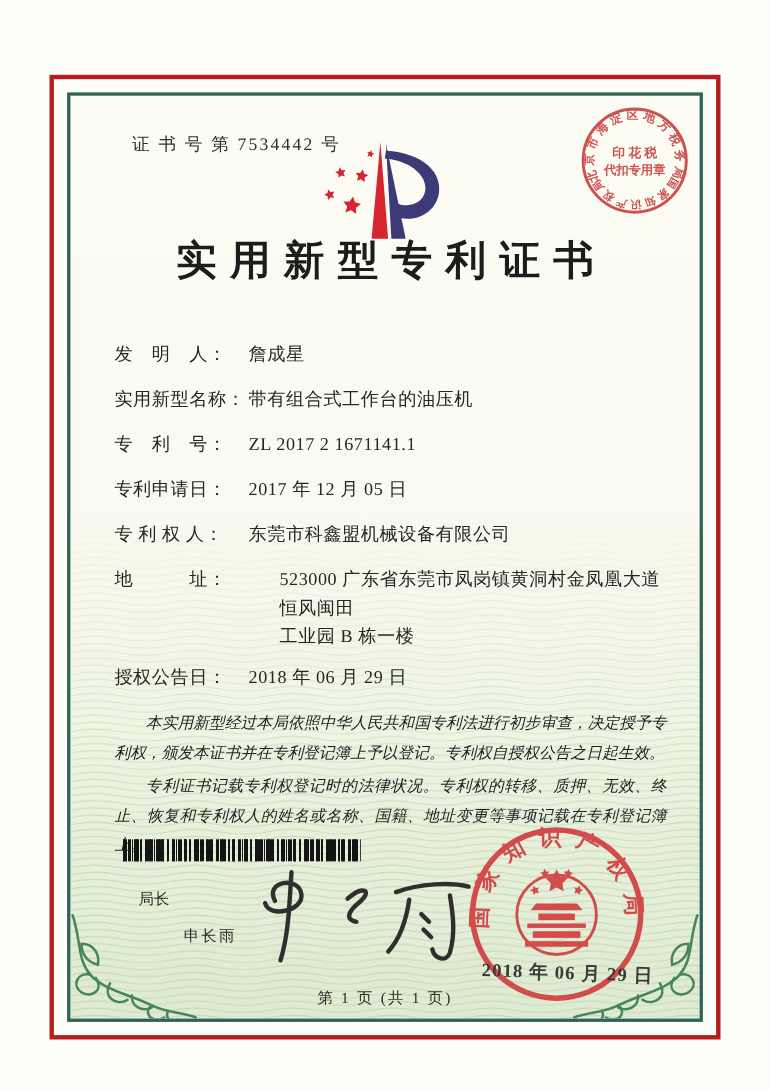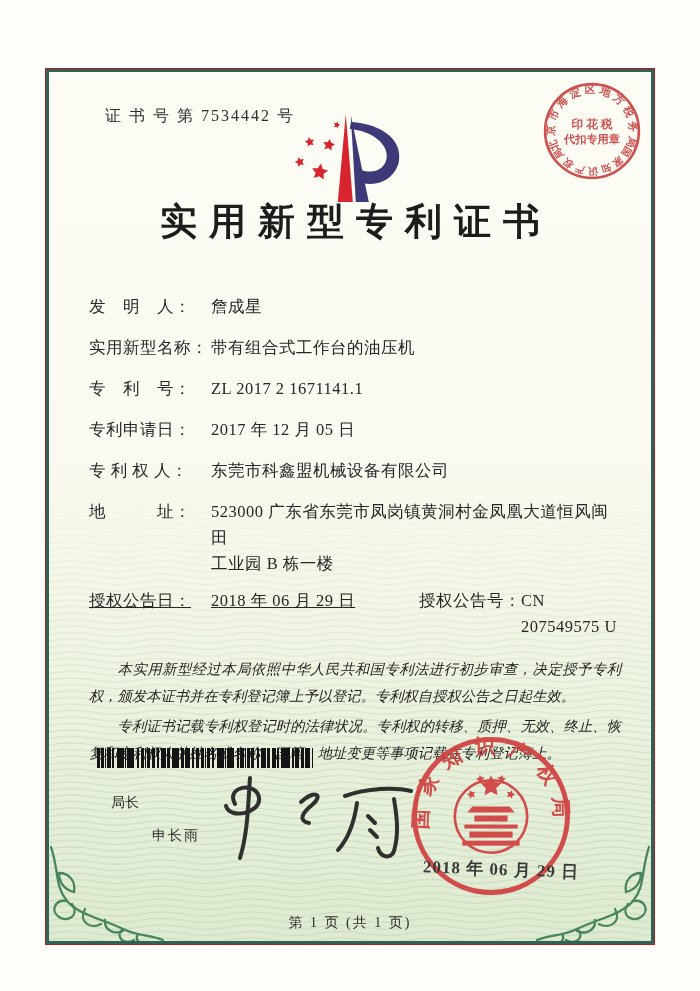--- a/index.html
+++ b/index.html
@@ -4,21 +4,21 @@
 <style>
   html,body{margin:0;padding:0;}
   body{
     width:700px;height:991px;position:relative;
     background:#fefefb;
     font-family:"Liberation Serif","DejaVu Serif",serif;
     color:#1f1f1f;overflow:hidden;
   }
   .frame-outer{
     position:absolute;left:45px;top:68px;right:45px;bottom:46px;
-    border:1px solid #b91c1c;padding:0;box-sizing:border-box;
+    border:4px solid #b91c1c;padding:12px;box-sizing:border-box;
   }
   .frame-inner{
     position:relative;width:100%;height:100%;box-sizing:border-box;
     border:3px solid #2e6356;overflow:hidden;
     background:linear-gradient(180deg,#fdfcf4 0%,#fbfaf1 42%,#f3f6e7 62%,#e8f0dc 80%,#dfead2 100%);
   }
   .guilloche{
     position:absolute;left:0;right:0;bottom:0;height:472px;width:100%;
     -webkit-mask-image:linear-gradient(to bottom,transparent 0,rgba(0,0,0,.55) 35%,#000 70%);
     mask-image:linear-gradient(to bottom,transparent 0,rgba(0,0,0,.55) 35%,#000 70%);
@@ -29,23 +29,23 @@
   .tax-stamp{position:absolute;right:6px;top:6px;opacity:.92;}
   .logo{position:absolute;left:50%;top:40px;transform:translateX(-44%);}
   .title{
     position:absolute;left:0;right:0;top:125px;text-align:center;
     font-size:37px;font-weight:700;letter-spacing:12px;color:#1c1c1c;text-indent:12px;
   }
   .content{position:absolute;left:40px;right:30px;top:222px;}
   .frow{display:flex;line-height:26px;margin-bottom:15px;font-size:16.5px;color:#262626;}
   .frow .lbl{flex:0 0 122px;letter-spacing:.5px;}
   .frow .val{flex:1;letter-spacing:.5px;}
-  .frow.addr{margin-bottom:11px;}
+  .frow.addr{margin-bottom:11px;gap:28px;}
   .frow.last{margin-bottom:0;}
-  .frow .half-l{flex:0 0 330px;display:flex;text-decoration:underline;}
+  .frow .half-l{flex:0 0 330px;display:flex;}
   .frow .half-r{flex:1;display:flex;}
   .frow .half-r .lbl{flex:0 0 102px;}
   .paras{margin-top:16px;font-size:14.3px;line-height:27px;color:#1e1e1e;
          font-style:italic;text-align:justify;}
   .paras p{margin:0 0 3px 0;text-indent:2em;}
   .barcode{
     position:absolute;left:48px;top:676px;width:216px;height:20px;
     background:
       repeating-linear-gradient(90deg,#141414 0 2px,transparent 2px 5px),
       repeating-linear-gradient(90deg,#141414 0 1px,transparent 1px 4px),
@@ -170,24 +170,20 @@
       <span class="lbl">地　　　址：</span>
       <span class="val">
         <div>523000 广东省东莞市凤岗镇黄洞村金凤凰大道恒风闽田</div>
         <div>工业园 B 栋一楼</div>
       </span>
     </div>
     <div class="frow last">
       <span class="half-l">
         <span class="lbl">授权公告日：</span>
         <span class="val">2018 年 06 月 29 日</span>
-      </span>
-      <span class="half-r">
-        <span class="lbl">授权公告号：</span>
-        <span class="val">CN 207549575 U</span>
       </span>
     </div>
 
     <div class="paras">
       <p>本实用新型经过本局依照中华人民共和国专利法进行初步审查，决定授予专利权，颁发本证书并在专利登记簿上予以登记。专利权自授权公告之日起生效。</p>
       <p>专利证书记载专利权登记时的法律状况。专利权的转移、质押、无效、终止、恢复和专利权人的姓名或名称、国籍、地址变更等事项记载在专利登记簿上。</p>
     </div>
   </div>
 
   <div class="barcode"></div>

